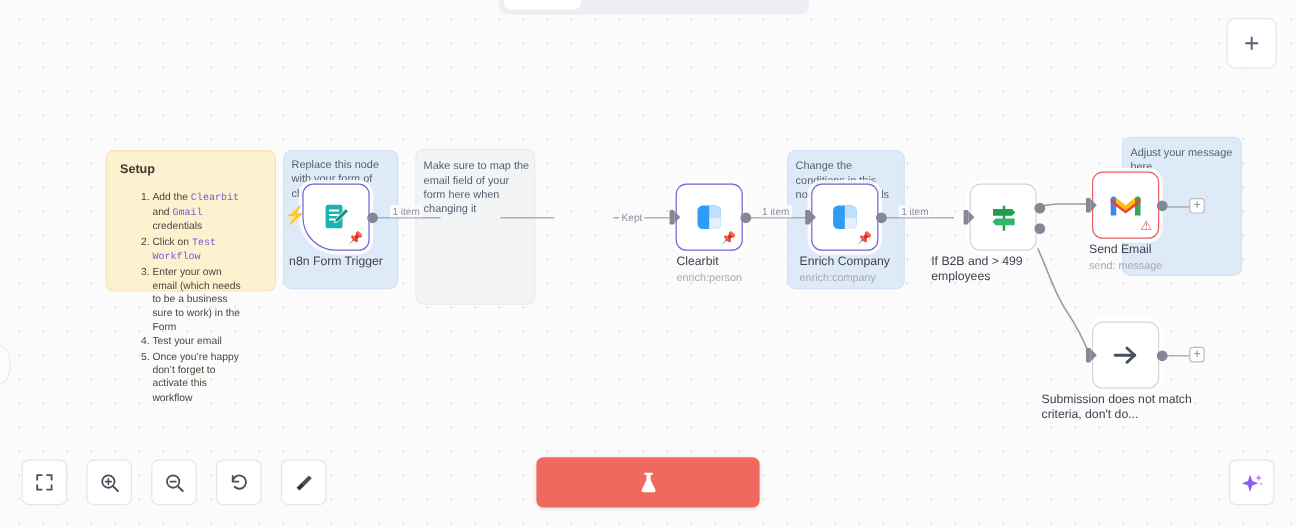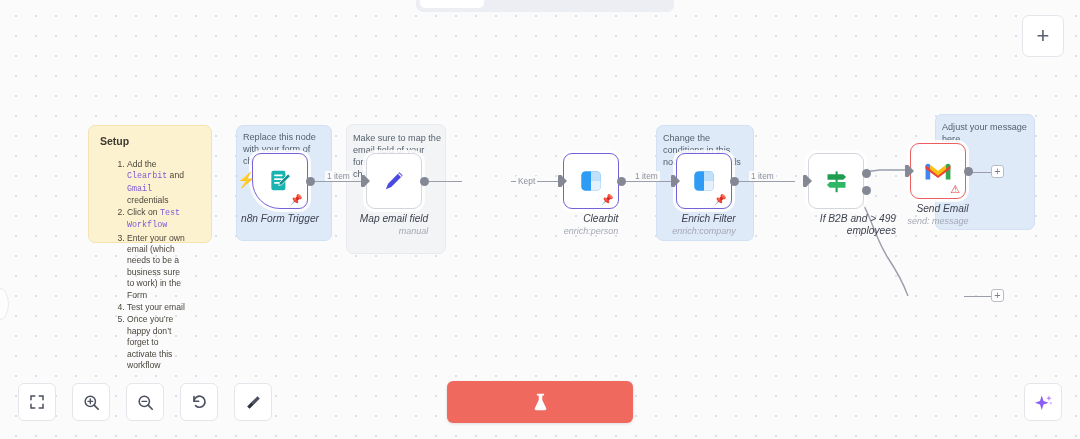--- a/index.html
+++ b/index.html
@@ -96,25 +96,24 @@
   .node-box.purple { border-color: #7561d8; border-width: 1.5px; }
   .node-box.red { border-color: #ee5e5e; border-width: 1.5px; }
   .node-box.trigger {
     border-radius: 9px 9px 9px 28px;
     border-color: #7561d8; border-width: 1.5px;
   }
   .node-label {
     position: absolute;
     top: 60px; left: 50%;
     transform: translateX(-50%);
-    text-align: right;
+    text-align: left;
     white-space: nowrap;
     font-size: 10.2px; color: #3f4350;
     line-height: 1.22;
-    font-style: italic;
   }
   .node-label.wrap { white-space: normal; width: 120px; }
   .node-sub {
     font-size: 9px; color: #a3a8b3; margin-top: 1px;
   }
   .pin {
     position: absolute; right: 4px; bottom: 3px;
     font-size: 10px; color: #7561d8;
     line-height: 1;
   }
@@ -247,21 +246,21 @@
         <span>Editor</span>
       </div>
     <div class="tab">
         <span>Executions</span>
       </div>
     <div class="tab">
         <span>Evaluations</span>
       </div>
   </div>
 
-  <div class="sticky sticky-yellow" style="left:88px; top:125px; width:124px; height:118px;">
+  <div class="sticky sticky-yellow" style="left:88px; top:125px; width:142px; height:118px;">
     <div class="sticky-title">Setup</div>
     <ol class="sticky-ol">
       <li><span>Add the </span><span class="code">Clearbit</span><span> and </span><span class="code">Gmail</span><span> credentials</span></li>
       <li><span>Click on </span><span class="code">Test Workflow</span></li>
       <li>Enter your own email (which needs to be a business sure to work) in the Form</li>
       <li>Test your email</li>
       <li>Once you’re happy don’t forget to activate this workflow</li>
     </ol>
   </div>
 
@@ -317,34 +316,20 @@
         <rect x="6.5" y="9.5" width="8" height="1.6" rx="0.8" fill="#ffffff"></rect>
         <rect x="6.5" y="13" width="5" height="1.6" rx="0.8" fill="#ffffff"></rect>
         <path d="M19.5 5.5 L21.5 7.5 L13.5 15.5 L10.8 16.2 L11.5 13.5 Z" fill="#0e8f8c" stroke="#ffffff" stroke-width="0.7"></path>
       </svg>
       <span class="pin">📌</span>
     </div>
     <div class="node-label">n8n Form Trigger</div>
     <div class="port-out" style="left:54px; top:23.5px;"></div>
   </div>
 
-  <div class="node" style="left:366px; top:153px;">
-    <div class="node-box">
-      <svg width="26" height="26" viewBox="0 0 24 24">
-        <path d="M4.5 19.5 L6.5 14.5 L17 4 L20 7 L9.5 17.5 Z" fill="#4a4ae0"></path>
-        <path d="M16.2 5.2 L18.8 7.8" stroke="#ffffff" stroke-width="1.2"></path>
-      </svg>
-    </div>
-    <div class="node-label">
-      <span>Map email field</span>
-      <div class="node-sub">manual</div>
-    </div>
-    <div class="port-in" style="left:-5px; top:22px;"></div>
-    <div class="port-out" style="left:54px; top:23.5px;"></div>
-  </div>
 
 
   <div class="node" style="left:563px; top:153px;">
     <div class="node-box purple">
       <svg width="26" height="26" viewBox="0 0 24 24">
         <rect x="3" y="3" width="18" height="18" rx="4" fill="#2e9cf4"></rect>
         <path d="M12 3 H17 A4 4 0 0 1 21 7 V12 H12 Z" fill="#bfe0fb"></path>
         <path d="M12 12 H21 V17 A4 4 0 0 1 17 21 H12 Z" fill="#e4f1fd"></path>
       </svg>
       <span class="pin">📌</span>
@@ -360,21 +345,21 @@
   <div class="node" style="left:676px; top:153px;">
     <div class="node-box purple">
       <svg width="26" height="26" viewBox="0 0 24 24">
         <rect x="3" y="3" width="18" height="18" rx="4" fill="#2e9cf4"></rect>
         <path d="M12 3 H17 A4 4 0 0 1 21 7 V12 H12 Z" fill="#bfe0fb"></path>
         <path d="M12 12 H21 V17 A4 4 0 0 1 17 21 H12 Z" fill="#e4f1fd"></path>
       </svg>
       <span class="pin">📌</span>
     </div>
     <div class="node-label">
-      <span>Enrich Filter</span>
+      <span>Enrich Company</span>
       <div class="node-sub">enrich:company</div>
     </div>
     <div class="port-in" style="left:-5px; top:22px;"></div>
     <div class="port-out" style="left:54px; top:23.5px;"></div>
   </div>
 
   <div class="node" style="left:808px; top:153px;">
     <div class="node-box">
       <svg width="27" height="27" viewBox="0 0 24 24">
         <rect x="11.2" y="3" width="1.8" height="18.5" fill="#1f9e4f"></rect>
@@ -401,20 +386,31 @@
       <span class="warn">⚠</span>
     </div>
     <div class="node-label">
       <span>Send Email</span>
       <div class="node-sub">send: message</div>
     </div>
     <div class="port-in" style="left:-5px; top:22px;"></div>
     <div class="port-out" style="left:54px; top:23.5px;"></div>
   </div>
 
+  <div class="node" style="left:910px; top:268px;">
+    <div class="node-box">
+      <svg width="26" height="26" viewBox="0 0 24 24">
+        <path d="M4 12 H19" stroke="#4b5060" stroke-width="2.2" stroke-linecap="round"></path>
+        <path d="M13 6.5 L19 12 L13 17.5" stroke="#4b5060" stroke-width="2.2" fill="none" stroke-linecap="round" stroke-linejoin="round"></path>
+      </svg>
+    </div>
+    <div class="node-label wrap" style="width:140px;">Submission does not match criteria, don't do...</div>
+    <div class="port-in" style="left:-5px; top:22px;"></div>
+    <div class="port-out" style="left:54px; top:23.5px;"></div>
+  </div>
 
   <div class="left-handle"></div>
 
   <div class="addnode-btn">
     <span>+</span>
   </div>
 
   <div class="tool-btn" style="left:18px; top:383px;">
     <svg width="18" height="18" viewBox="0 0 24 24">
       <path d="M4 9 V4 H9" stroke="#4b5060" stroke-width="2" fill="none" stroke-linecap="round"></path>

